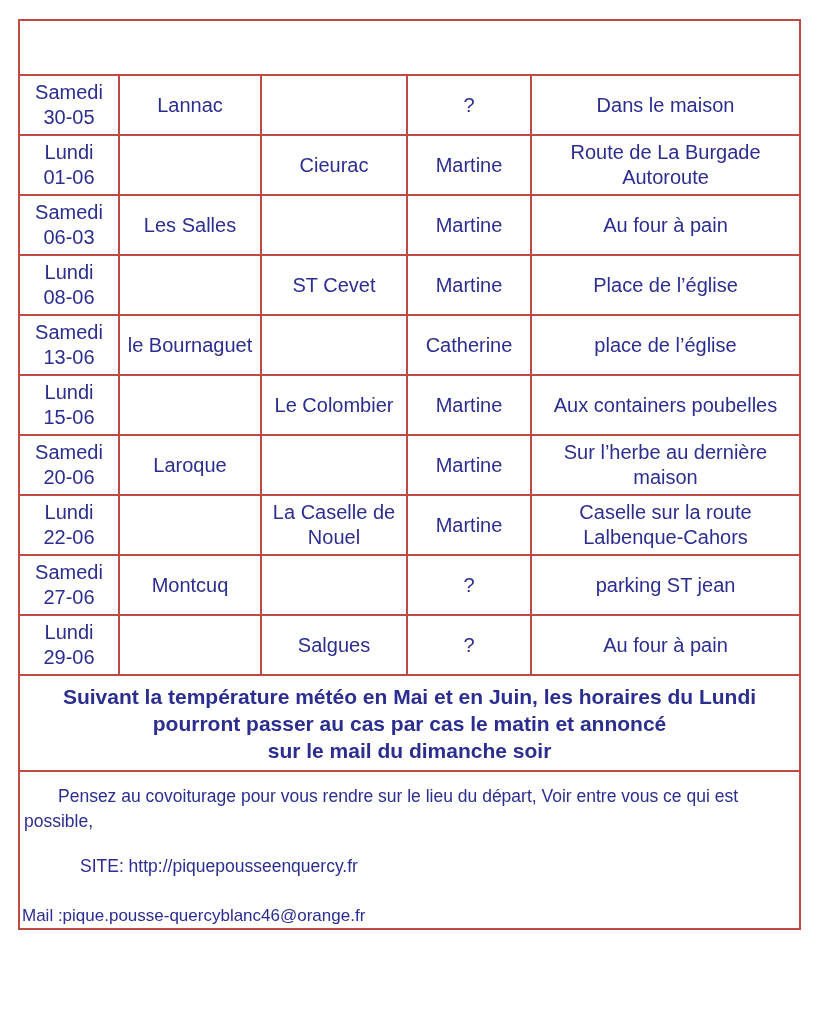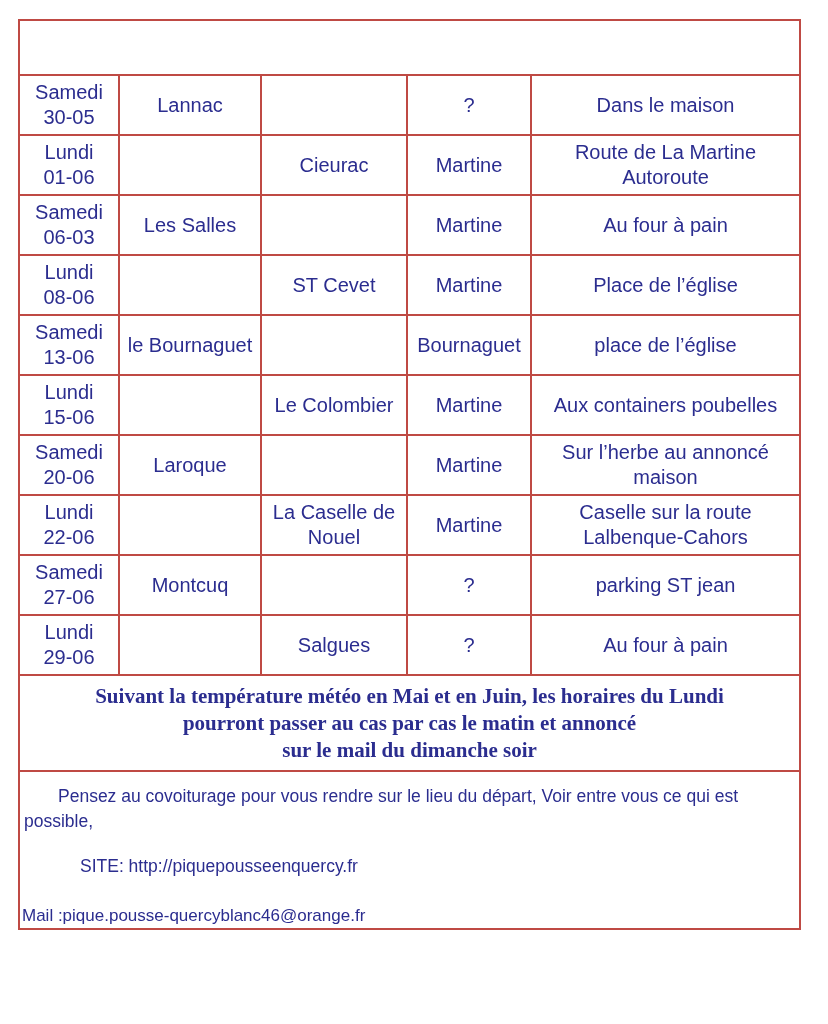--- a/index.html
+++ b/index.html
@@ -43,21 +43,20 @@
 
   td.announcement {
     font-size: 25px;
     line-height: 30px;
   }
   tr.r-note td {
     font-weight: 700;
     font-size: 21px;
     line-height: 27px;
     padding: 6px 10px;
-    font-family: Liberation Serif, serif;
   }
   tr.r-contact td {
     text-align: left;
     vertical-align: top;
     font-size: 17.5px;
     line-height: 25px;
     padding: 12px 6px 0 2px;
   }
   .carpool-l1 { padding-left: 36px; }
   .carpool-l2 { padding-left: 2px; }
@@ -94,21 +93,21 @@
     </tr>
 
     <tr class="r-event">
       <td class="date-cell">
         <div>Lundi</div>
         <div>01-06</div>
       </td>
       <td></td>
       <td>Cieurac</td>
       <td>Martine</td>
-      <td>Route de La Martine Autoroute</td>
+      <td>Route de La Burgade Autoroute</td>
     </tr>
 
     <tr class="r-event">
       <td class="date-cell">
         <div>Samedi</div>
         <div>06-03</div>
       </td>
       <td>Les Salles</td>
       <td></td>
       <td>Martine</td>
@@ -127,21 +126,21 @@
     </tr>
 
 
     <tr class="r-event">
       <td class="date-cell">
         <div>Samedi</div>
         <div>13-06</div>
       </td>
       <td>le Bournaguet</td>
       <td></td>
-      <td>Bournaguet</td>
+      <td>Catherine</td>
       <td>place de l’église</td>
     </tr>
 
     <tr class="r-event">
       <td class="date-cell">
         <div>Lundi</div>
         <div>15-06</div>
       </td>
       <td></td>
       <td>Le Colombier</td>
@@ -150,21 +149,21 @@
     </tr>
 
     <tr class="r-event">
       <td class="date-cell">
         <div>Samedi</div>
         <div>20-06</div>
       </td>
       <td>Laroque</td>
       <td></td>
       <td>Martine</td>
-      <td>Sur l’herbe au annoncé maison</td>
+      <td>Sur l’herbe au dernière maison</td>
     </tr>
 
     <tr class="r-event">
       <td class="date-cell">
         <div>Lundi</div>
         <div>22-06</div>
       </td>
       <td></td>
       <td>La Caselle de Nouel</td>
       <td>Martine</td>

